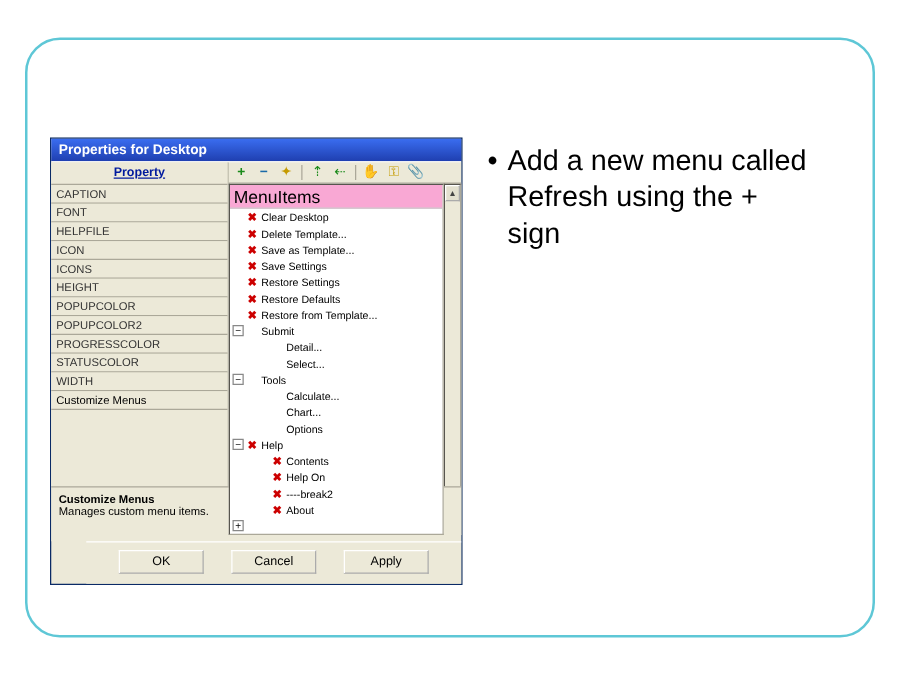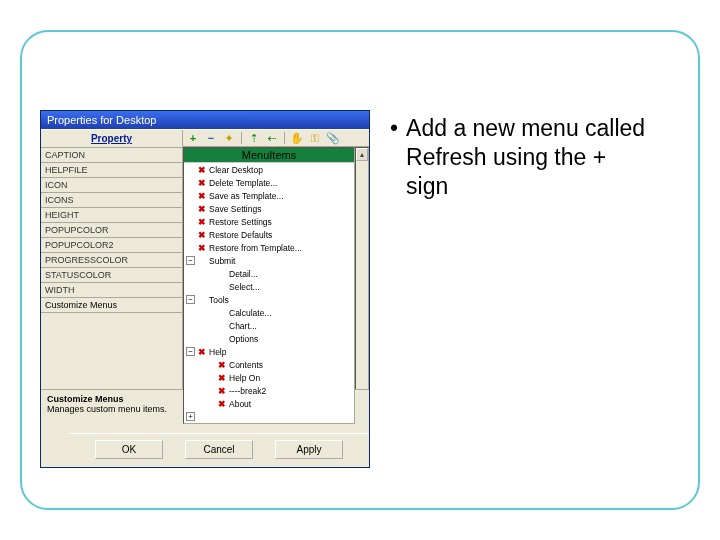--- a/index.html
+++ b/index.html
@@ -31,21 +31,21 @@
     border: 1px solid #0a2a66;
     font-family: Tahoma, Arial, sans-serif;
     font-size: 10px;
     display: flex;
     flex-direction: column;
     background: #ece9d8;
   }
   .titlebar {
     background: linear-gradient(#3a6df0, #1f3fb0);
     color: #fff;
-    font-weight: normal;
+    font-weight: bold;
     font-size: 11px;
     padding: 3px 6px;
     display: flex;
     justify-content: space-between;
     align-items: flex-start;
   }
   .body-top {
     display: flex;
     height: 260px;
     border-top: 1px solid #fff;
@@ -120,24 +120,23 @@
     flex: 1;
     background: #fff;
     border: 1px inset #aba899;
     overflow: hidden;
     font-size: 9px;
     color: #000;
     position: relative;
   }
   .tree-header {
     border-bottom: 1px solid #ccc;
-    background: #15803d;
+    background: #f9a8d4;
     padding: 1px 3px;
-    font-size: 11px;
-    text-align: center;
+    font-size: 14px;
   }
   .tree ul { list-style: none; padding-left: 10px; }
   .tree > ul { padding-left: 2px; }
   .tree li {
     display: flex;
     align-items: center;
     gap: 3px;
     height: 13px;
     white-space: nowrap;
   }
@@ -235,20 +234,21 @@
     <div class="dialog">
       <div class="titlebar">
         <span>Properties for Desktop</span>
       </div>
 
       <div class="body-top">
 
         <div class="left-pane">
           <div class="proplink">Property</div>
           <div class="prop-row">CAPTION</div>
+          <div class="prop-row">FONT</div>
           <div class="prop-row">HELPFILE</div>
           <div class="prop-row">ICON</div>
           <div class="prop-row">ICONS</div>
           <div class="prop-row">HEIGHT</div>
           <div class="prop-row">POPUPCOLOR</div>
           <div class="prop-row">POPUPCOLOR2</div>
           <div class="prop-row">PROGRESSCOLOR</div>
           <div class="prop-row">STATUSCOLOR</div>
           <div class="prop-row">WIDTH</div>
           <div class="prop-row cm">Customize Menus</div>

